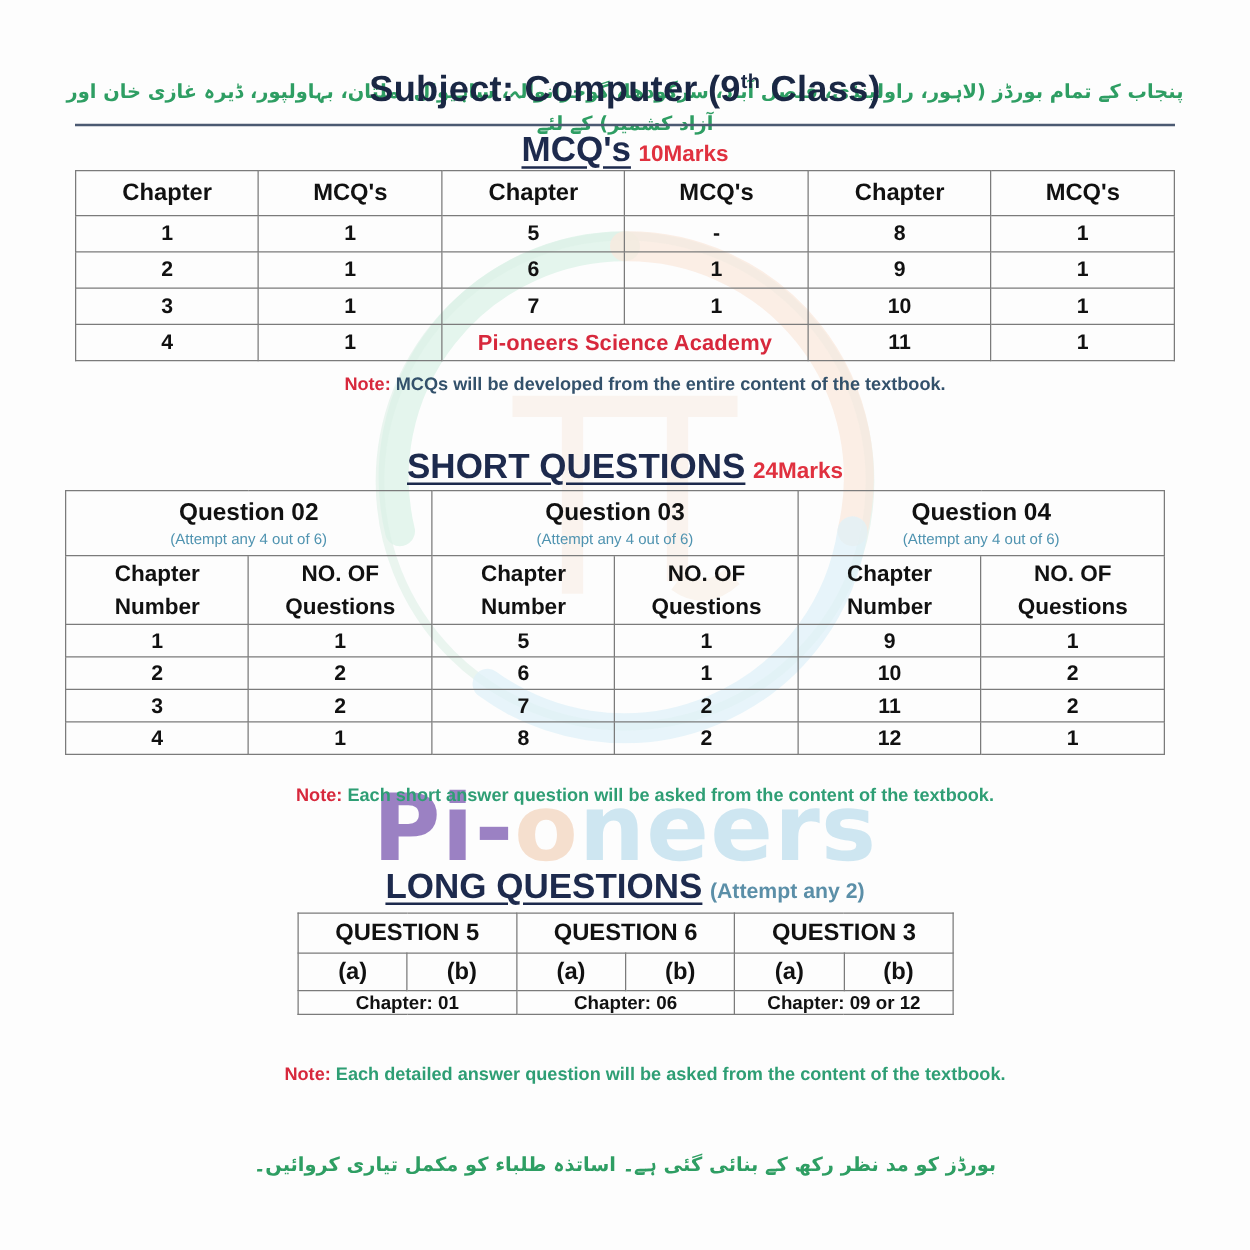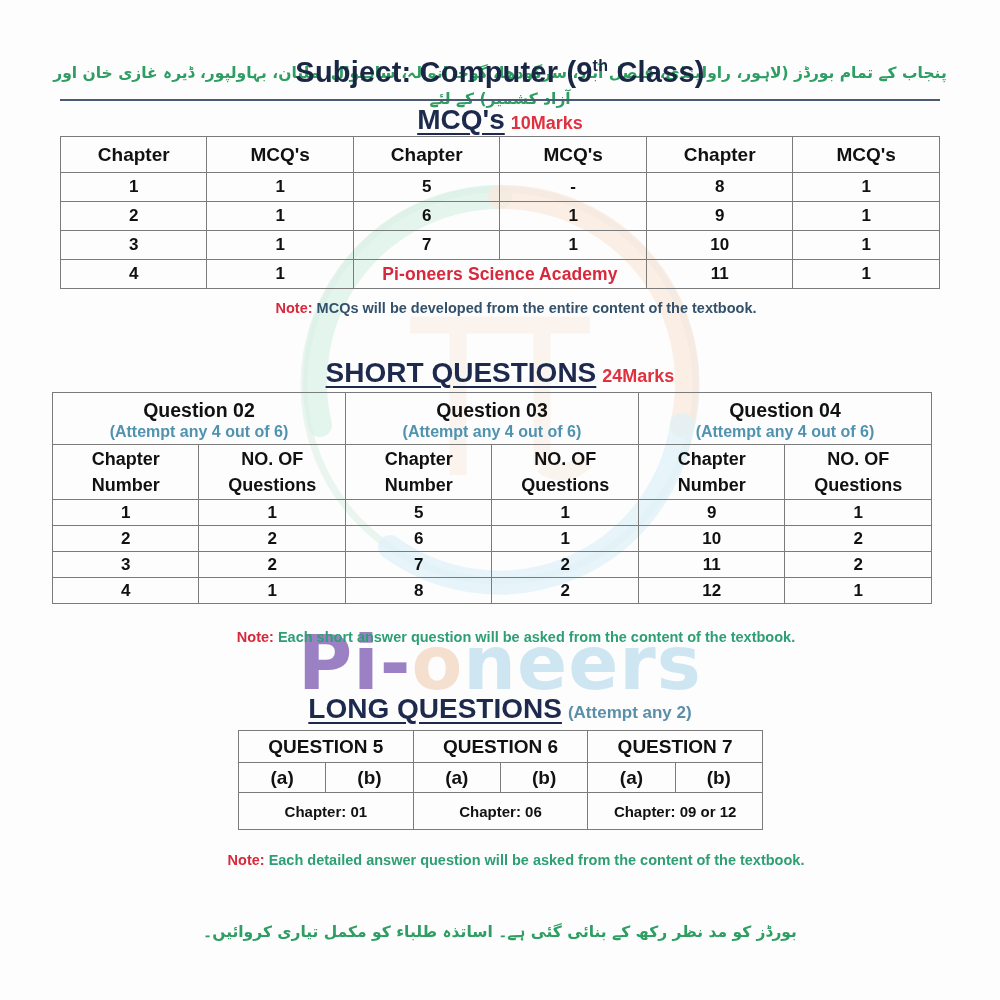--- a/index.html
+++ b/index.html
@@ -178,37 +178,37 @@
   }
   #tbl-short .qh-title {
     display: block;
     font-size: 19.5px;
     font-weight: 700;
     color: #111;
     line-height: 24px;
   }
   #tbl-short .qh-sub {
     display: block;
-    font-size: 16px;
-    font-weight: 700;
+    font-size: 12px;
+    font-weight: 400;
     color: #4f93b0;
     line-height: 19px;
   }
   #tbl-short td.colhead {
     height: 55px;
     font-size: 18px;
     line-height: 26px;
   }
   #tbl-short td.cell { height: 26px; font-size: 17px; }
 
   
   #tbl-long { left: 238px; top: 730px; width: 525px; }
   #tbl-long td.qtitle { height: 32px; font-size: 19px; }
   #tbl-long td.ab     { height: 30px; font-size: 19px; }
-  #tbl-long td.chap   { height: 37px; font-size: 15px; }
+  #tbl-long td.chap   { height: 19px; font-size: 15px; }
 </style>
 </head>
 <body>
 
 <div id="page">
 
   <div class="watermark-wrap">
     <svg class="wm-logo" viewBox="0 0 420 420">
       <circle cx="210" cy="210" r="196" fill="none" stroke="#bfe3d2" stroke-width="7"></circle>
       <path d="M30 250 A185 185 0 0 1 210 22" fill="none" stroke="#8fd9b6" stroke-width="24" stroke-linecap="round" opacity=".75"></path>
@@ -397,21 +397,21 @@
         <col style="width:16.666%">
         <col style="width:16.666%">
       <col style="width:16.666%">
         <col style="width:16.666%">
         <col style="width:16.670%">
     </colgroup>
     <tbody>
       <tr>
         <td class="qtitle" colspan="2">QUESTION 5</td>
         <td class="qtitle" colspan="2">QUESTION 6</td>
-        <td class="qtitle" colspan="2">QUESTION 7</td>
+        <td class="qtitle" colspan="2">QUESTION 3</td>
       </tr>
       <tr>
         <td class="ab">(a)</td>
         <td class="ab">(b)</td>
         <td class="ab">(a)</td>
         <td class="ab">(b)</td>
         <td class="ab">(a)</td>
         <td class="ab">(b)</td>
       </tr>
       <tr>

